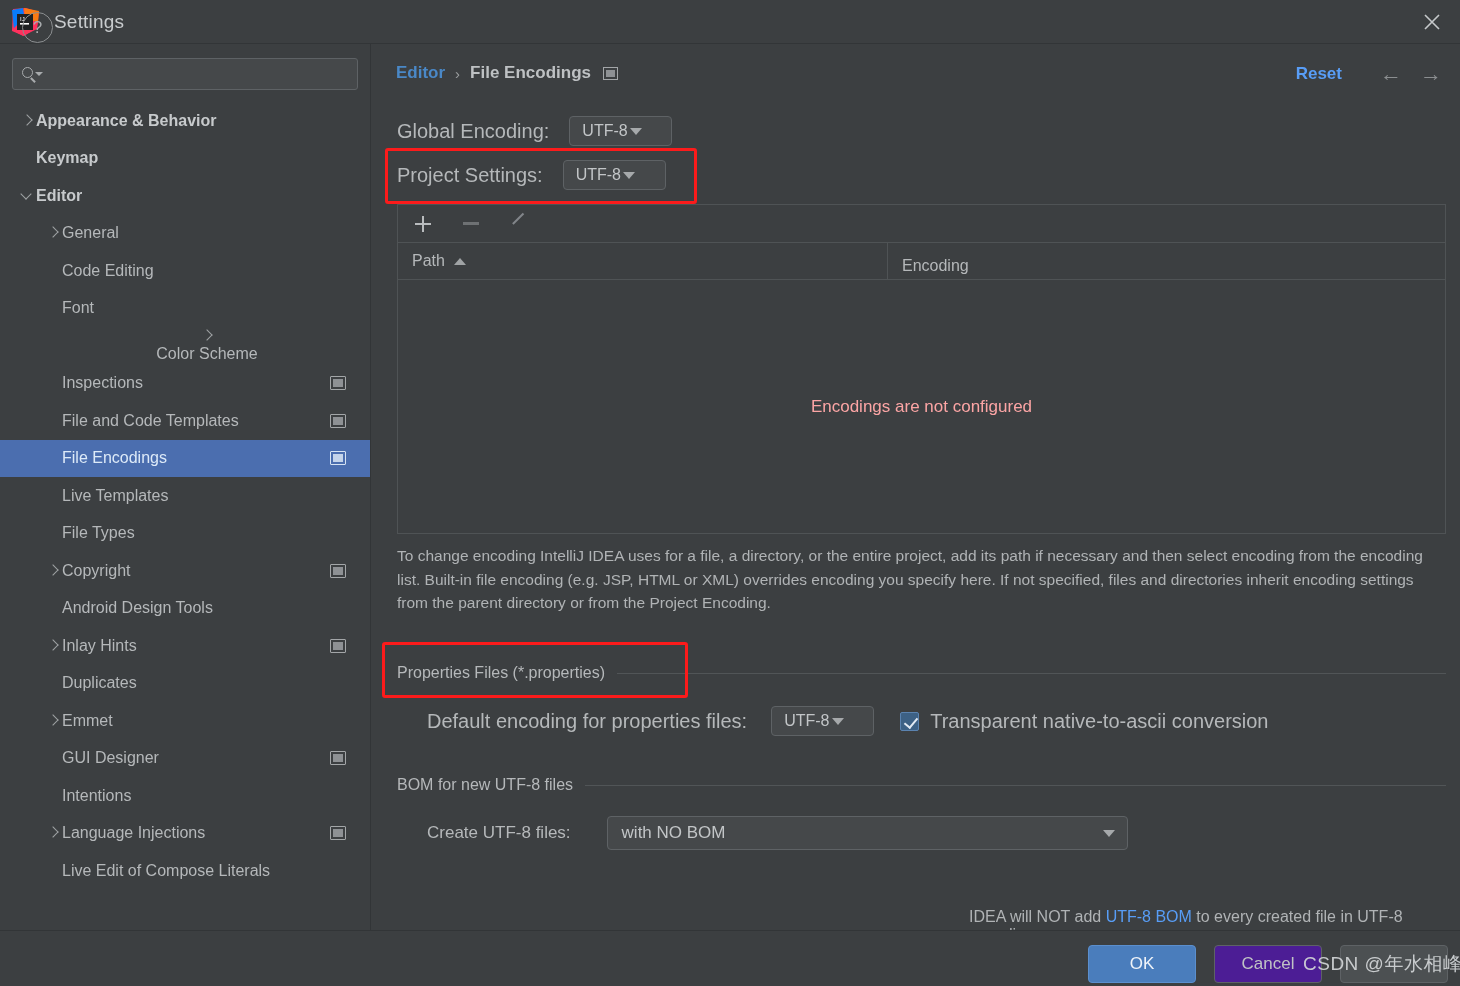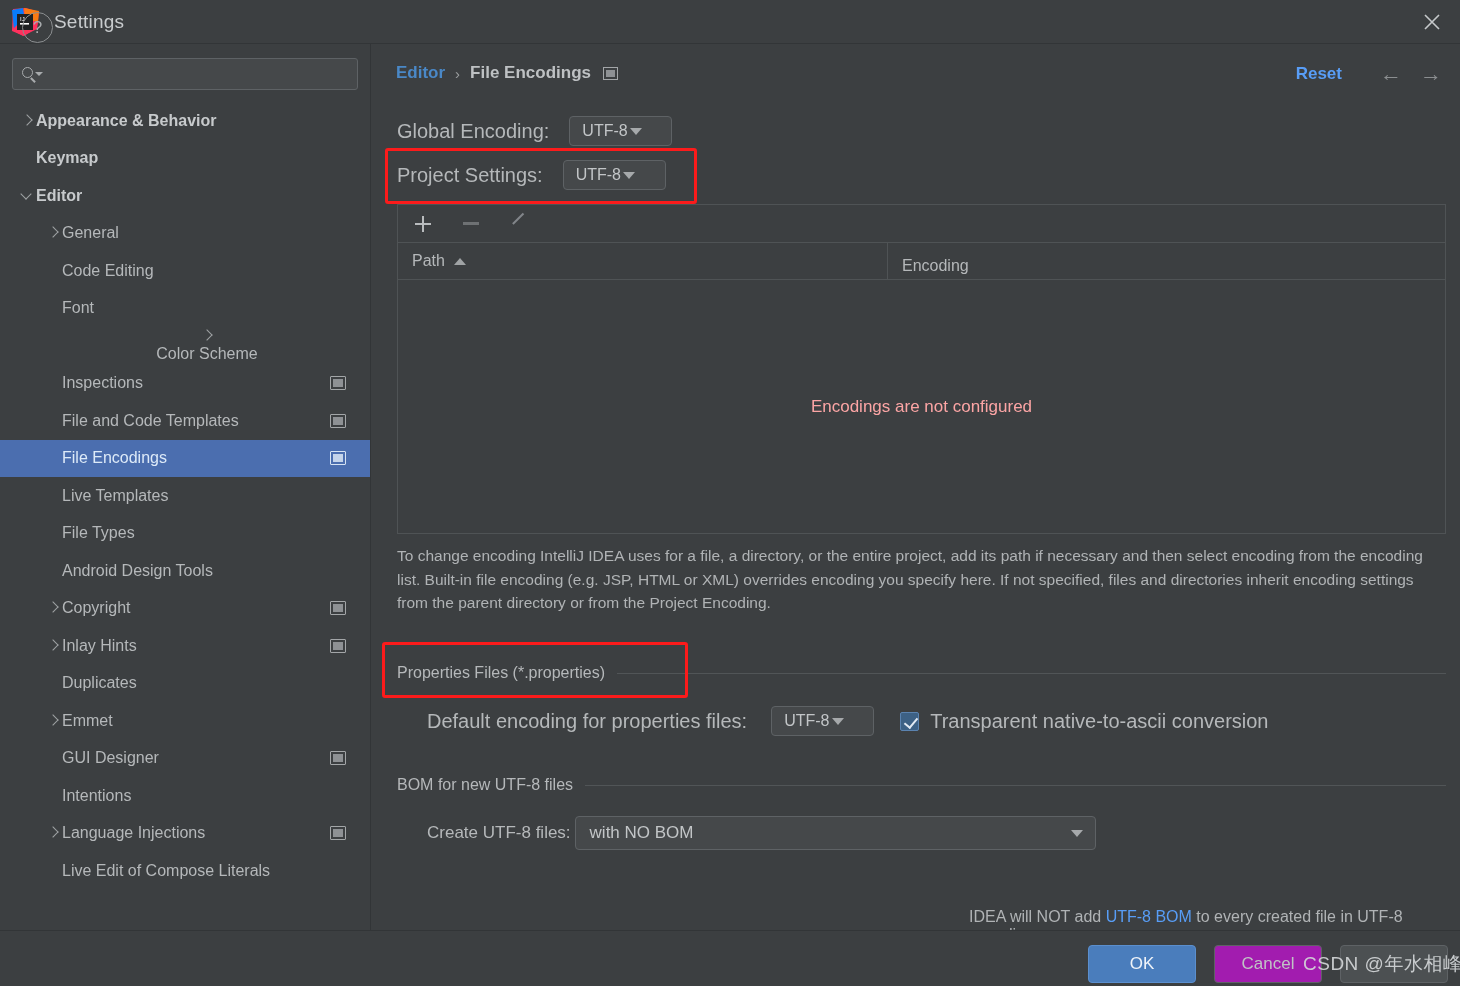--- a/index.html
+++ b/index.html
@@ -239,21 +239,21 @@
     display: flex; align-items: center; justify-content: center;
     color: #a9acae; font-size: 17px;
   }
   .btn {
     position: absolute; height: 38px; border-radius: 4px;
     display: flex; align-items: center; justify-content: center;
     font-size: 17px;
   }
   .btn-ok { left: 1088px; top: 945px; width: 108px; background: #4a7dbc;
             border: 1px solid #5b8fce; color: #eef3f9; }
-  .btn-cancel { left: 1214px; top: 945px; width: 108px; background: #a21caf;
+  .btn-cancel { left: 1214px; top: 945px; width: 108px; background: #4c1d95;
                 border: 1px solid #5e6265; color: #c0c3c5; }
   .btn-ghost { left: 1340px; top: 945px; width: 108px; background: #4c5052;
                border: 1px solid #5e6265; color: #c0c3c5; }
   .watermark {
     position: absolute; left: 1303px; top: 951px; font-size: 19px;
     color: #d3d6d8; opacity: .92; white-space: nowrap; letter-spacing: .5px;
   }
 </style>
 </head>
 <body>
@@ -337,27 +337,27 @@
         </div>
         <div class="tree-item" style="padding-left: 44px;">
           <span class="twisty "></span>
           <span class="tree-label">Live Templates</span>
         </div>
         <div class="tree-item" style="padding-left: 44px;">
           <span class="twisty "></span>
           <span class="tree-label">File Types</span>
         </div>
         <div class="tree-item" style="padding-left: 44px;">
+          <span class="twisty right"></span>
+          <span class="tree-label">Copyright</span>
+          <span class="proj-badge"></span>
+        </div>
+        <div class="tree-item" style="padding-left: 44px;">
           <span class="twisty "></span>
           <span class="tree-label">Android Design Tools</span>
-        </div>
-        <div class="tree-item" style="padding-left: 44px;">
-          <span class="twisty right"></span>
-          <span class="tree-label">Copyright</span>
-          <span class="proj-badge"></span>
         </div>
         <div class="tree-item" style="padding-left: 44px;">
           <span class="twisty right"></span>
           <span class="tree-label">Inlay Hints</span>
           <span class="proj-badge"></span>
         </div>
         <div class="tree-item" style="padding-left: 44px;">
           <span class="twisty "></span>
           <span class="tree-label">Duplicates</span>
         </div>
@@ -468,21 +468,21 @@
       <span class="fld-label" style="margin-left:11px;">Transparent native-to-ascii conversion</span>
     </div>
 
     <div class="grp" style="top:732px;">
       <span class="grp-title">BOM for new UTF-8 files</span>
       <span class="grp-line"></span>
     </div>
 
     <div class="row" style="left:56px; top:772px;">
       <span class="fld-label" style="font-size:17px;">Create UTF-8 files:</span>
-      <span class="combo-wide" style="margin-left:4px;gap:40px;">
+      <span class="combo-wide" style="margin-left:36px;gap:40px;">
         <span>with NO BOM</span>
         <span class="tri"></span>
       </span>
     </div>
 
     <div class="hint">
       <span>IDEA will NOT add </span><a href="#">UTF-8 BOM</a><span> to every created file in UTF-8 encoding</span><span class="ext">↗</span>
     </div>
 
   </div>

